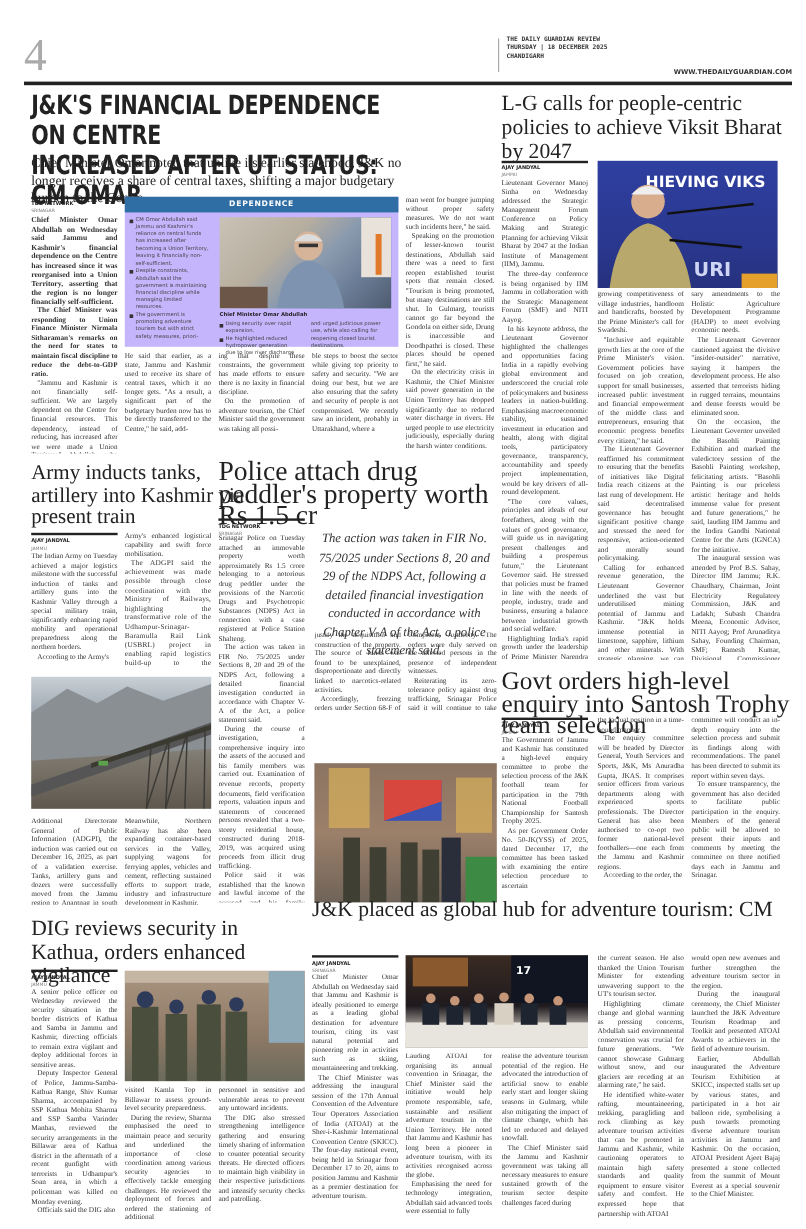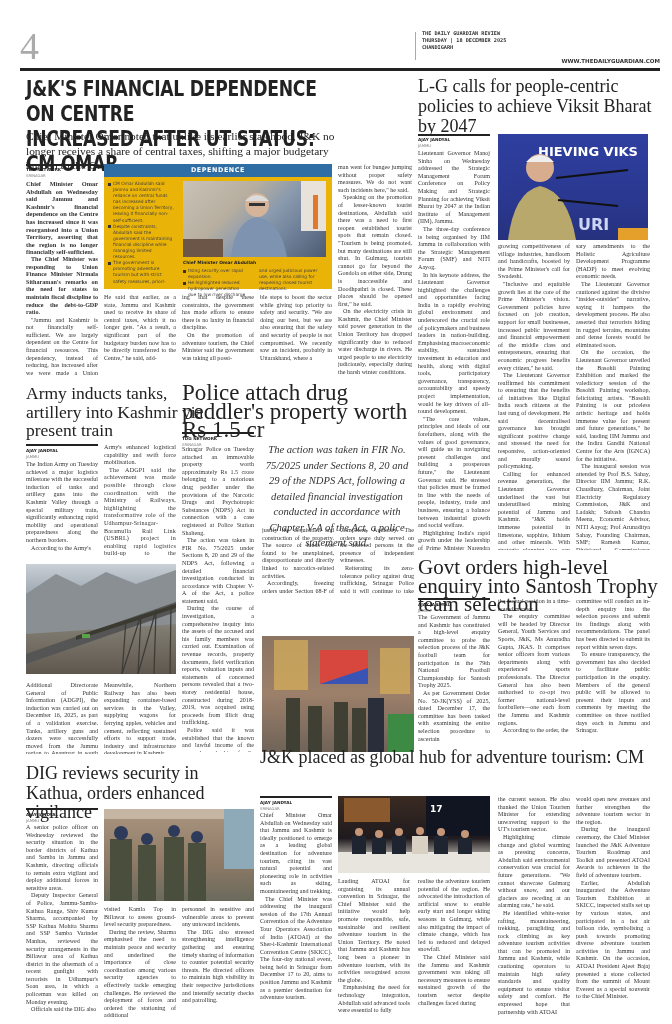--- a/index.html
+++ b/index.html
@@ -14,21 +14,21 @@
 .rule{left:20px;top:68px;width:640px;height:3px;background:#222}
 .lead-hl{left:26px;top:76px;width:300px;font-family:"DejaVu Sans",sans-serif;font-weight:bold;font-size:22px;line-height:25px;color:#222;transform:scaleX(0.78);transform-origin:left top;width:390px;letter-spacing:-0.3px}
 .lead-deck{left:26px;top:129px;width:312px;font-family:"Liberation Serif",serif;font-size:11.4px;line-height:14.5px;color:#222}
 .serif-hl{font-family:"Liberation Serif",serif;color:#222}
 .byline-rule{height:2px;background:#222}
 .byline{font-family:"DejaVu Sans",sans-serif;font-size:4.2px;font-weight:bold;color:#222;line-height:6px}
 .byline small{display:block;font-weight:normal;color:#777;font-size:3.8px}
 .col{font-family:"Liberation Serif",serif;font-size:6.1px;line-height:7.6px;color:#333;text-align:justify;overflow:hidden}
 .col p{text-indent:5px}
 .col p.first{text-indent:0}
-.box{left:104px;top:164px;width:228px;height:125px;background:#eab308}
+.box{left:104px;top:164px;width:228px;height:125px;background:#c4b5fd}
 .box-title{position:absolute;left:0;top:0;width:100%;height:13px;background:#2f6ea5;color:#fff;font-family:"DejaVu Sans",sans-serif;font-size:6.4px;font-weight:bold;text-align:center;line-height:13px;letter-spacing:0.6px}
 .bul{font-family:"DejaVu Sans",sans-serif;font-size:4.4px;line-height:6.1px;color:#444}
 .bul li{list-style:none;position:relative;padding-left:5px;margin-bottom:0}
 .bul li:before{content:"";position:absolute;left:0;top:1.7px;width:3px;height:3px;background:#333}
 .photo{overflow:hidden}
 .cap{font-family:"DejaVu Sans",sans-serif;font-size:4.4px;font-weight:bold;color:#222}
 .pullq{font-family:"Liberation Serif",serif;font-style:italic;font-size:10.6px;line-height:15.5px;text-align:center;color:#333}
 </style>
 </head>
 <body>

